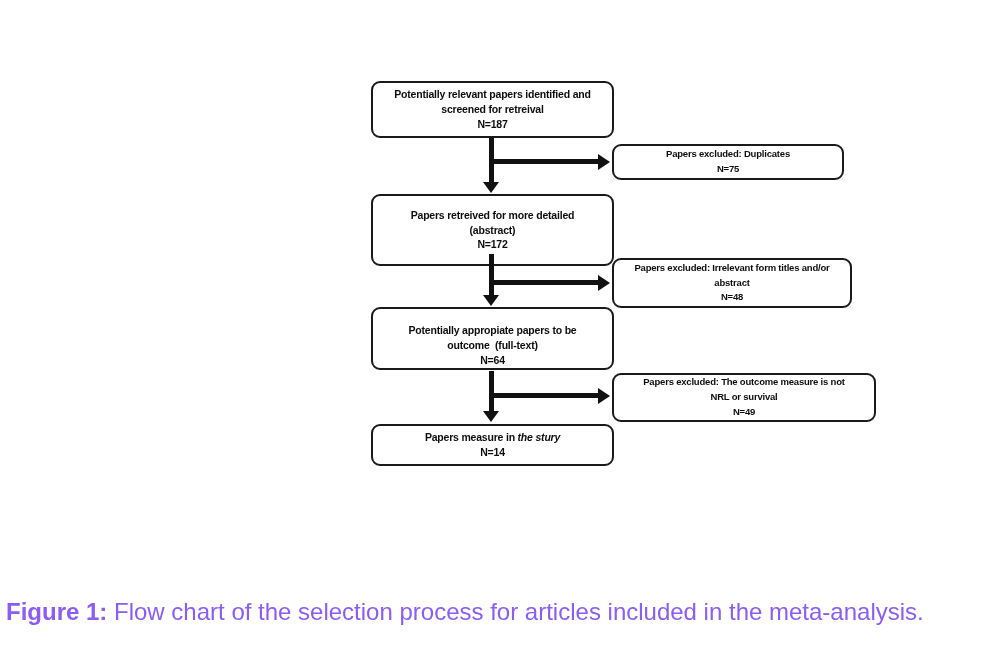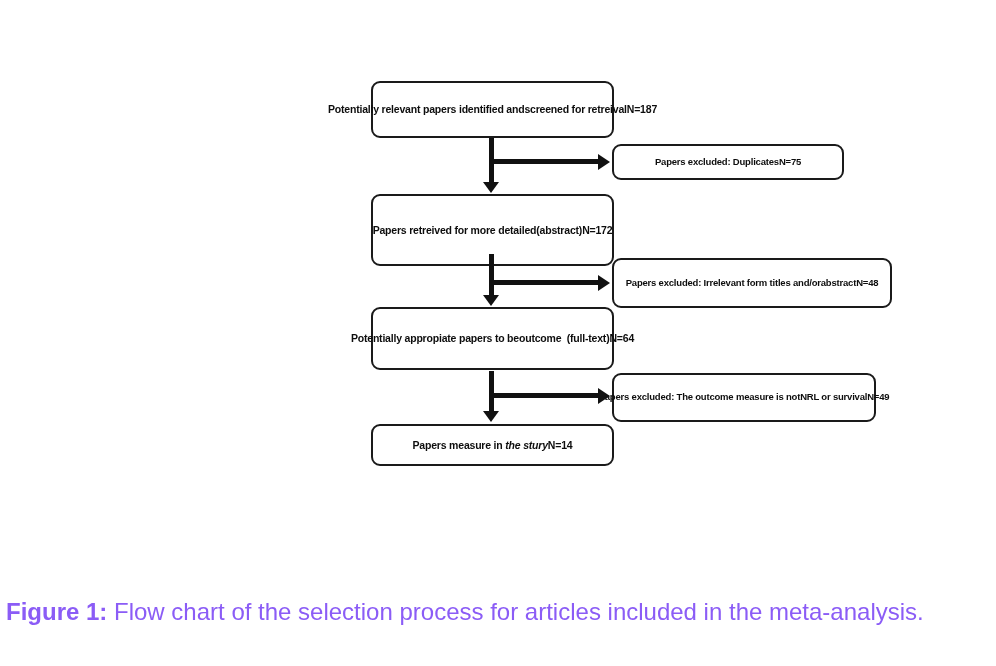--- a/index.html
+++ b/index.html
@@ -11,20 +11,21 @@
     color:#0d0d0d;
     overflow:hidden;
   }
   .fbox {
     position:absolute;
     box-sizing:border-box;
     border:2px solid #1a1a1a;
     border-radius:9px;
     background:#ffffff;
     display:flex;
+    flex-direction:column;
     justify-content:center;
     align-items:center;
     text-align:center;
   }
   .main-box {
     font-weight:700;
     font-size:10.5px;
     letter-spacing:-0.2px;
     line-height:1.42;
   }
@@ -81,37 +82,37 @@
     <div class="line">screened for retreival</div>
     <div class="line">N=187</div>
   </div>
 
   <div class="fbox main-box" style="left:371px; top:194px; width:243px; height:72px;">
     <div class="line">Papers retreived for more detailed</div>
     <div class="line">(abstract)</div>
     <div class="line">N=172</div>
   </div>
 
-  <div class="fbox main-box" style="left:371px; top:307px; width:243px; height:63px;">
+  <div class="fbox main-box" style="left:371px; top:307px; width:243px; height:63px;justify-content:flex-end;">
     <div class="line">Potentially appropiate papers to be</div>
     <div class="line">outcome  (full-text)</div>
     <div class="line">N=64</div>
   </div>
 
   <div class="fbox main-box" style="left:371px; top:424px; width:243px; height:42px;">
     <div class="line"><span>Papers measure in </span><span class="it">the stury</span></div>
     <div class="line">N=14</div>
   </div>
 
   <div class="fbox excl-box" style="left:612px; top:144px; width:232px; height:36px;">
     <div class="line">Papers excluded: Duplicates</div>
     <div class="line">N=75</div>
   </div>
 
-  <div class="fbox excl-box" style="left:612px; top:258px; width:280px; height:50px;">
+  <div class="fbox excl-box" style="left:612px; top:258px; width:240px; height:50px;">
     <div class="line">Papers excluded: Irrelevant form titles and/or</div>
     <div class="line">abstract</div>
     <div class="line">N=48</div>
   </div>
 
   <div class="fbox excl-box" style="left:612px; top:373px; width:264px; height:49px;">
     <div class="line">Papers excluded: The outcome measure is not</div>
     <div class="line">NRL or survival</div>
     <div class="line">N=49</div>
   </div>

